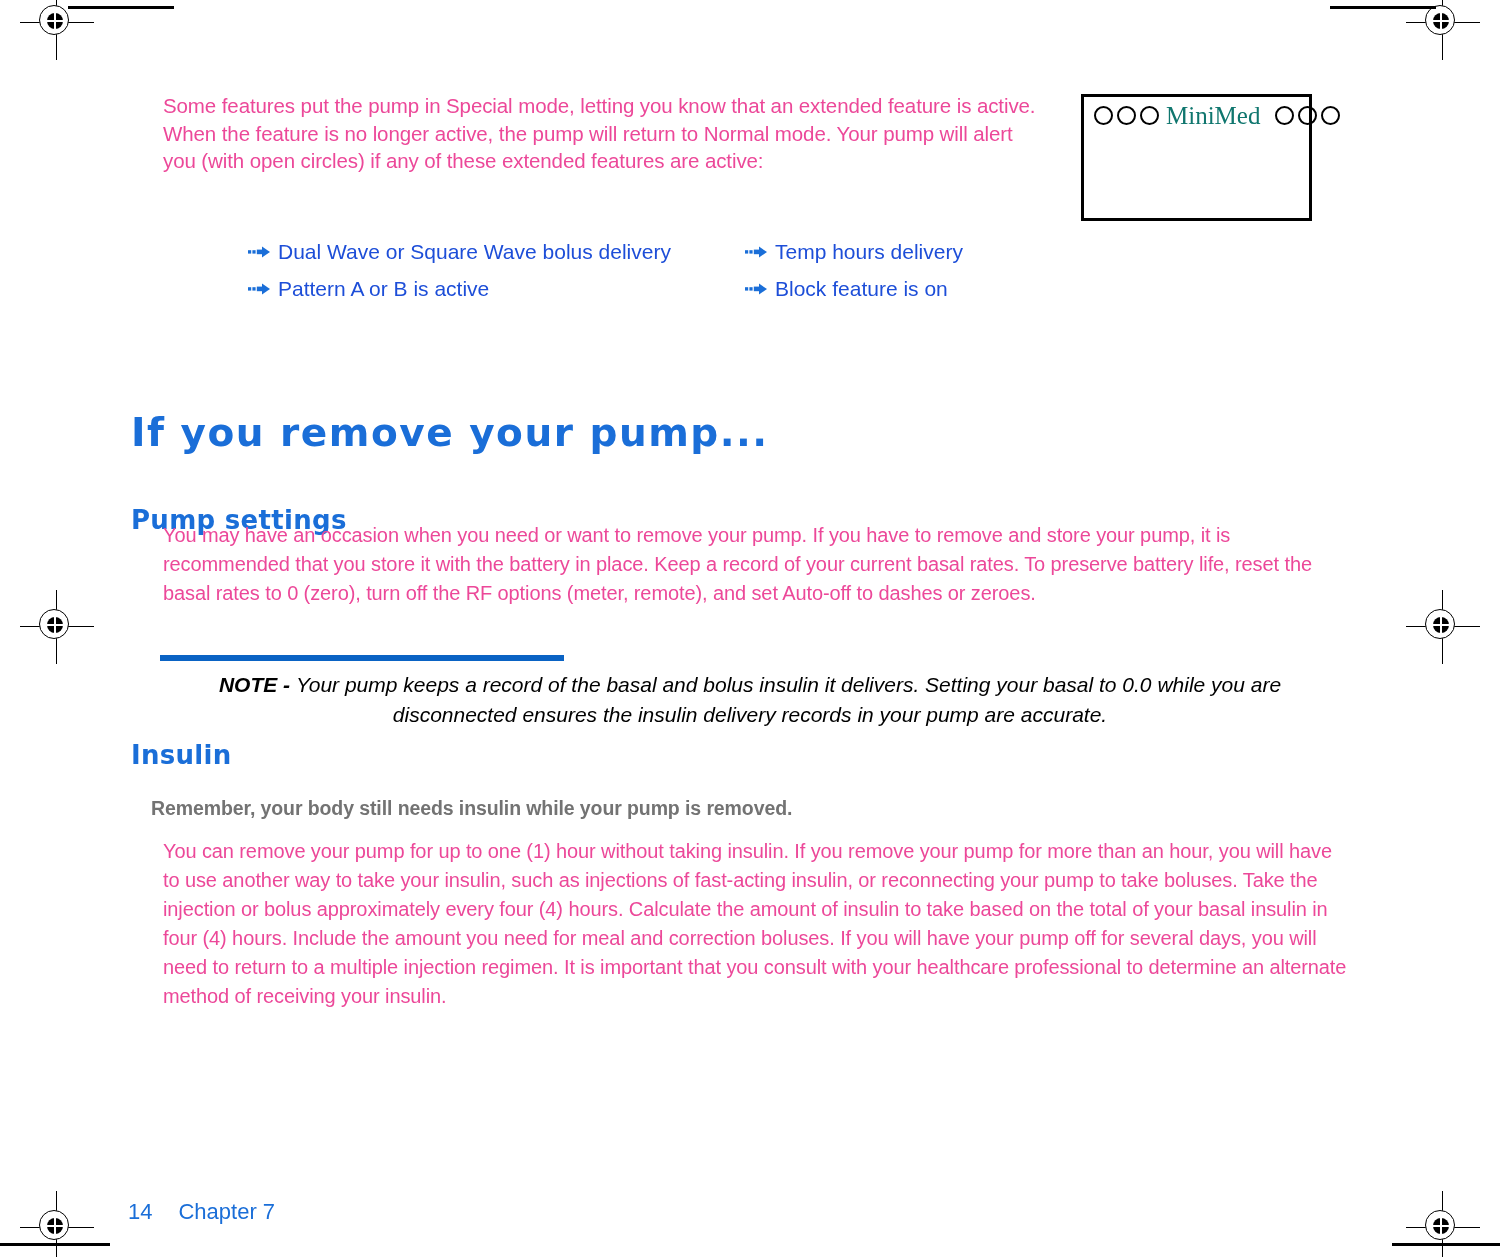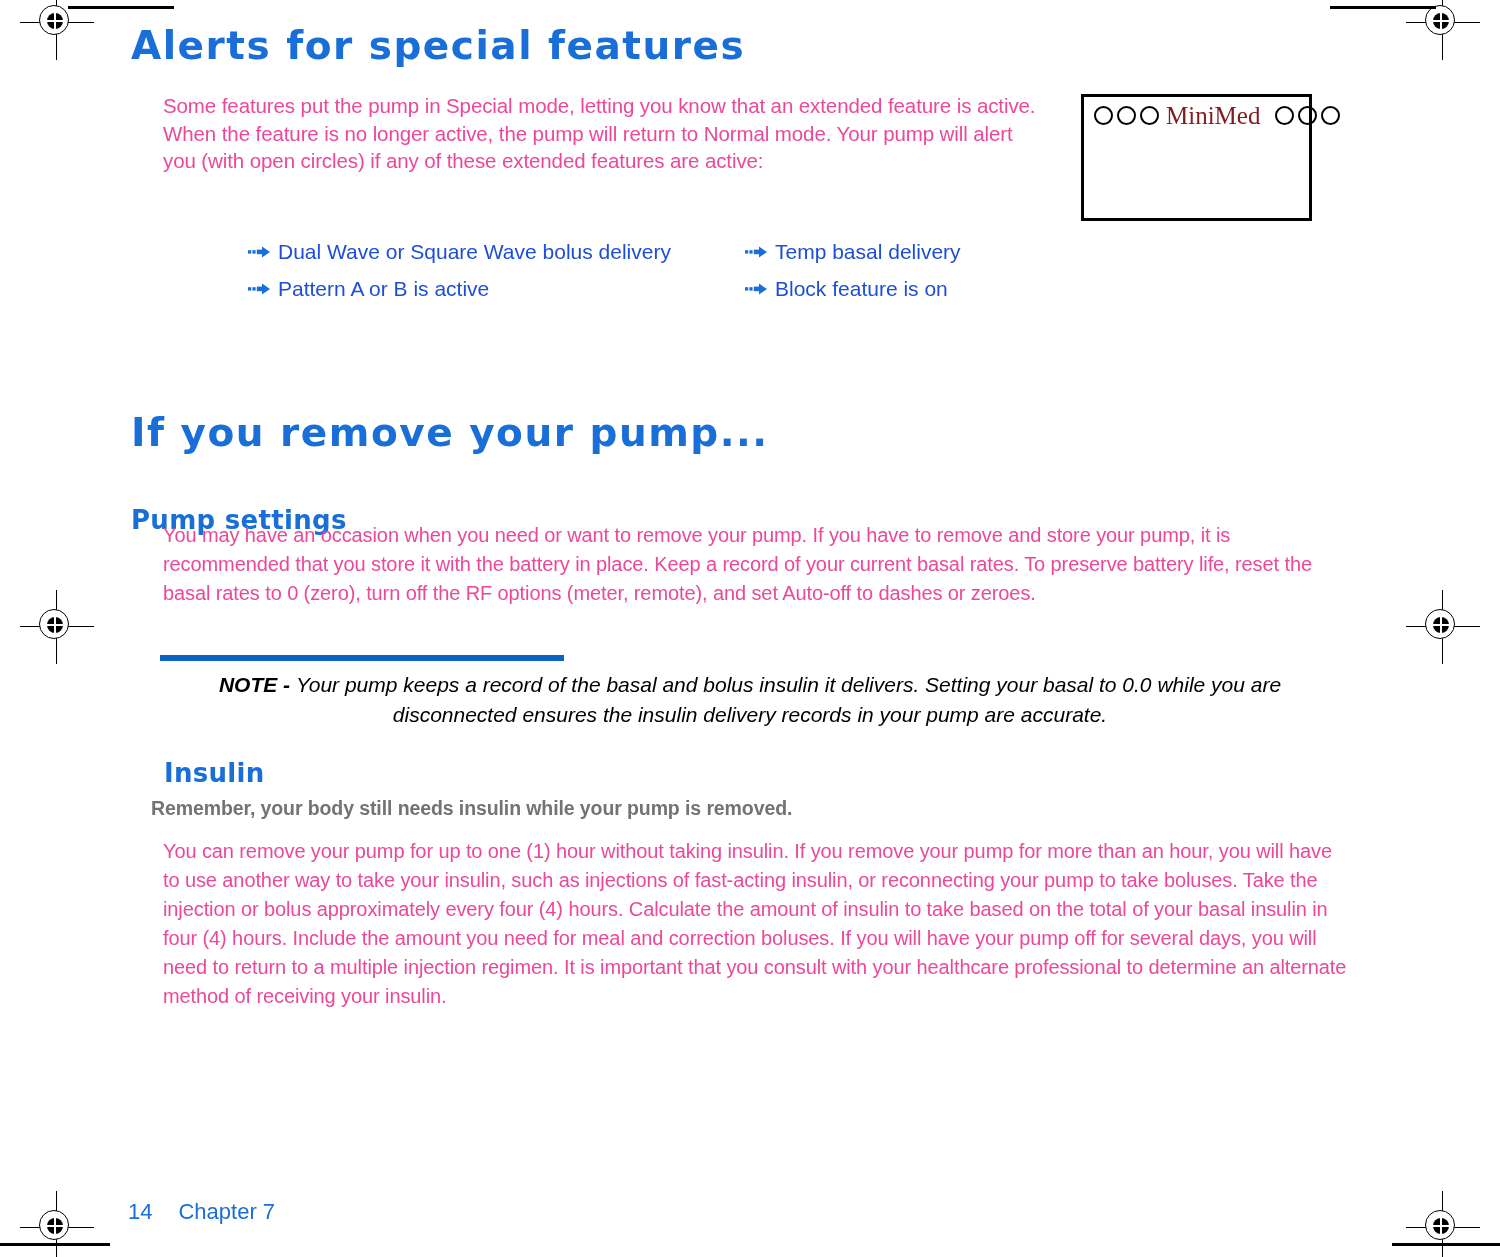--- a/index.html
+++ b/index.html
@@ -163,21 +163,21 @@
     width: 19px;
     height: 19px;
     border: 2.6px solid #000;
     border-radius: 50%;
     box-sizing: border-box;
     margin-right: 4px;
   }
   .pump-brand {
     font-family: "Liberation Serif", serif;
     font-size: 25px;
-    color: #7f1d1d;
+    color: #0f766e;
     margin: 0 3px 0 3px;
     line-height: 1;
   }
   .circle-group.right { margin-left: 12px; }
 
   
   .note-rule {
     position: absolute;
     background: #0a63c4;
   }
@@ -244,21 +244,20 @@
     <div class="v"></div>
     <div class="ring"></div>
     <div class="dot"></div>
   </div>
 
   <div class="trimline" style="left:68px; top:6px; width:106px; height:2.5px;"></div>
   <div class="trimline" style="left:1330px; top:6px; width:106px; height:2.5px;"></div>
   <div class="trimline" style="left:0px; top:1243px; width:110px; height:2.5px;"></div>
   <div class="trimline" style="left:1392px; top:1243px; width:108px; height:2.5px;"></div>
 
-  <div class="h1" style="left:131px; top:23px;">Alerts for special features</div>
 
   <div class="body-text" style="left:151px; top:92px; width:885px;">Some features put the pump in Special mode, letting you know that an extended feature is active. When the feature is no longer active, the pump will return to Normal mode. Your pump will alert you (with open circles) if any of these extended features are active:</div>
 
   <div class="pump-box" style="left:1081px; top:94px; width:231px; height:127px;">
     <div class="pump-screen-row">
       <div class="circle-group">
         <span class="open-circle"></span>
         <span class="open-circle"></span>
         <span class="open-circle"></span>
       </div>
@@ -299,21 +298,21 @@
   <div class="bullet-col" style="left:745px; top:241px;">
     <div class="bullet-row">
       <span class="bullet-arrow">
         <svg width="22" height="12" viewBox="0 0 22 12">
           <rect x="0" y="4.2" width="3.2" height="3.4" fill="#1a6ed8"></rect>
           <rect x="4.4" y="4.2" width="3.2" height="3.4" fill="#1a6ed8"></rect>
           <rect x="8.8" y="3.6" width="5.4" height="4.6" fill="#1a6ed8"></rect>
           <polygon points="14,0.6 22,6 14,11.4" fill="#1a6ed8"></polygon>
         </svg>
       </span>
-      <span class="bullet-label">Temp basal delivery</span>
+      <span class="bullet-label">Temp hours delivery</span>
     </div>
     <div class="bullet-row">
       <span class="bullet-arrow">
         <svg width="22" height="12" viewBox="0 0 22 12">
           <rect x="0" y="4.2" width="3.2" height="3.4" fill="#1a6ed8"></rect>
           <rect x="4.4" y="4.2" width="3.2" height="3.4" fill="#1a6ed8"></rect>
           <rect x="8.8" y="3.6" width="5.4" height="4.6" fill="#1a6ed8"></rect>
           <polygon points="14,0.6 22,6 14,11.4" fill="#1a6ed8"></polygon>
         </svg>
       </span>
@@ -325,21 +324,21 @@
 
   <div class="h2" style="left:131px; top:470px;margin-top:35px;">Pump settings</div>
 
   <div class="body-text tight" style="left:151px; top:521px; width:1184px;">You may have an occasion when you need or want to remove your pump. If you have to remove and store your pump, it is recommended that you store it with the battery in place. Keep a record of your current basal rates. To preserve battery life, reset the basal rates to 0 (zero), turn off the RF options (meter, remote), and set Auto-off to dashes or zeroes.</div>
 
   <div class="note-rule" style="left:160px; top:655px; width:404px; height:6px;"></div>
   <div class="note-text" style="left:160px; top:670px; width:1180px;">
     <span class="note-label">NOTE - </span><span>Your pump keeps a record of the basal and bolus insulin it delivers. Setting your basal to 0.0 while you are disconnected ensures the insulin delivery records in your pump are accurate.</span>
   </div>
 
-  <div class="h2" style="left:131px; top:758px;margin-left:33px;">Insulin</div>
+  <div class="h2" style="left:131px; top:740px;">Insulin</div>
 
   <div class="bold-line" style="left:151px; top:797px; width:1180px;">Remember, your body still needs insulin while your pump is removed.</div>
 
   <div class="body-text tight" style="left:151px; top:837px; width:1184px;">You can remove your pump for up to one (1) hour without taking insulin. If you remove your pump for more than an hour, you will have to use another way to take your insulin, such as injections of fast-acting insulin, or reconnecting your pump to take boluses. Take the injection or bolus approximately every four (4) hours. Calculate the amount of insulin to take based on the total of your basal insulin in four (4) hours. Include the amount you need for meal and correction boluses. If you will have your pump off for several days, you will need to return to a multiple injection regimen. It is important that you consult with your healthcare professional to determine an alternate method of receiving your insulin.</div>
 
   <div class="footer" style="left:128px; top:1199px;">
     <span class="pagenum">14</span><span>Chapter 7</span>
   </div>
 
 </div>

